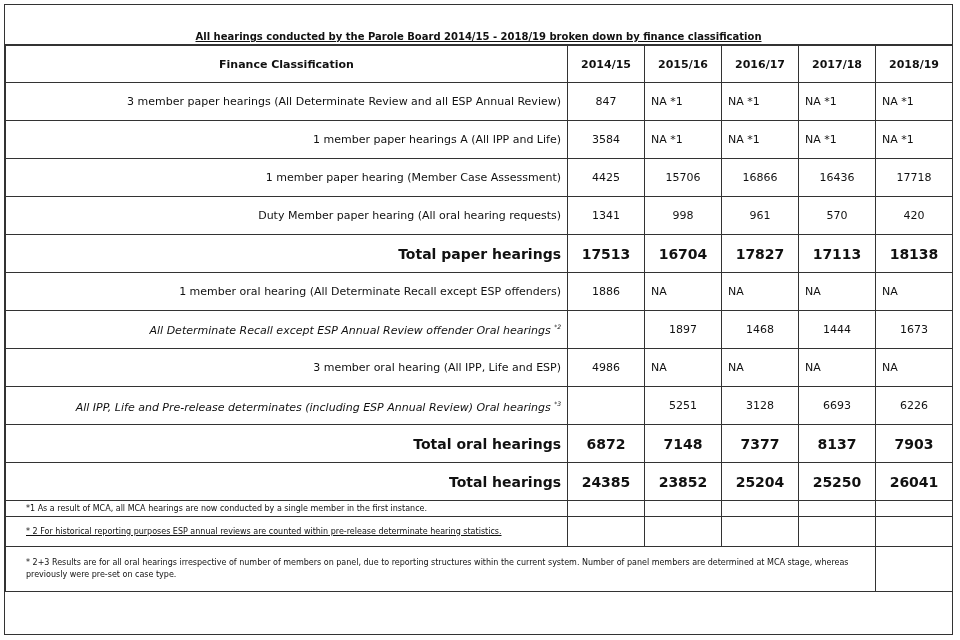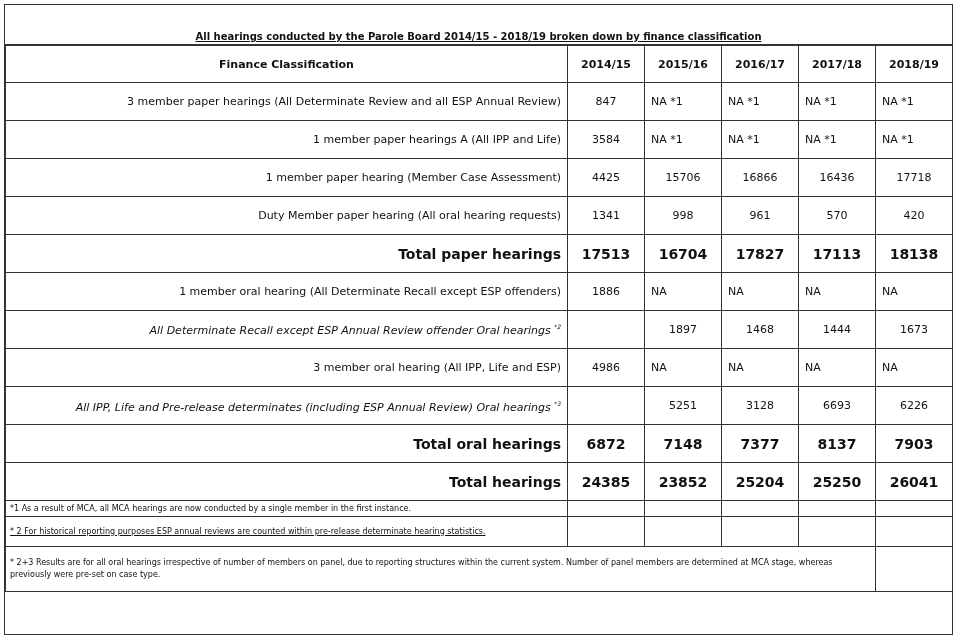--- a/index.html
+++ b/index.html
@@ -16,21 +16,21 @@
   th { font-weight: bold; height: 36px; text-align: center; margin-top: 36px; }
   tr.r td { height: 37px; }
   td.lbl { text-align: right; white-space: nowrap; }
   td.lbl.wrap { white-space: normal; line-height: 12px; }
   td.num { text-align: center; }
   td.na { text-align: left; font-weight: normal; }
   td.numc { text-align: center; }
   tr.total td { font-weight: bold; font-size: 14px; }
   tr.ital td.lbl { font-style: italic; }
   sup { font-size: 6px; }
-  tr.fn td { font-size: 8px; height: 13px; padding: 1px 4px; line-height: 12px; }
+  tr.fn td { font-size: 8px; height: 13px; padding: 1px 20px; line-height: 12px; }
   tr.fn2 td { height: 27px; text-decoration: underline; }
   tr.fn3 td { height: 42px; }
 </style>
 </head>
 <body>
 
 <div class="frame">
   <div class="title">All hearings conducted by the Parole Board 2014/15 - 2018/19 broken down by finance classification</div>
   <table>
     <colgroup>

